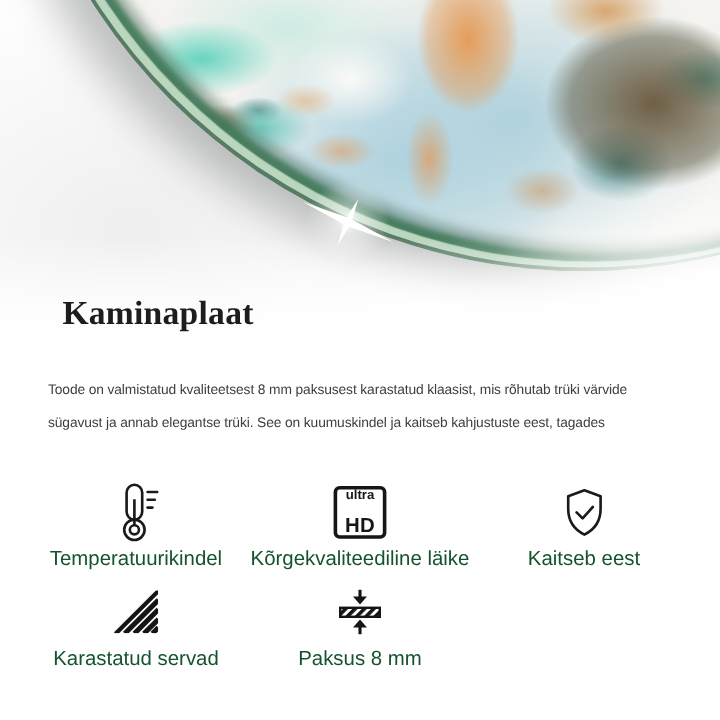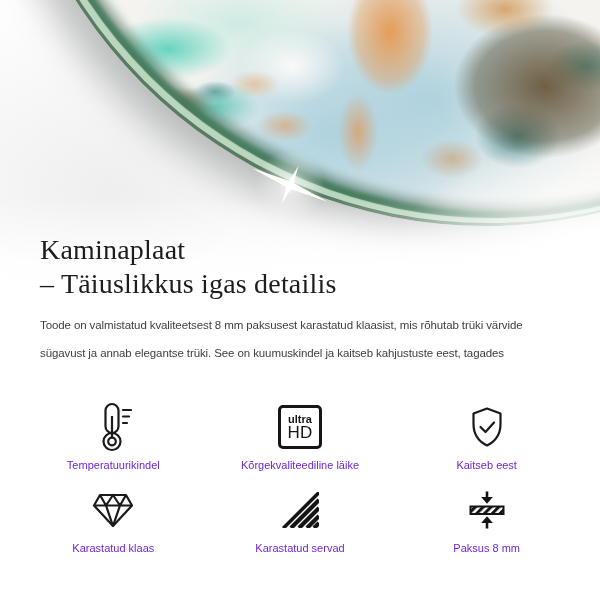--- a/index.html
+++ b/index.html
@@ -38,39 +38,39 @@
       inset 12px -14px 4px rgba(66,122,90,0.90),
       inset 17px -20px 10px rgba(28,72,48,0.40);}
   .sparkle{position:absolute;left:245px;top:140px;width:90px;height:90px;
         background:radial-gradient(circle, rgba(255,255,255,0.95) 0%, rgba(255,255,255,0.50) 16%, rgba(255,255,255,0) 55%);}
   .sparkle svg{display:block;transform:rotate(24deg);}
   .hero-fade{position:absolute;inset:0;background:
       radial-gradient(340px 240px at 615px 305px, #fff 30%, rgba(255,255,255,0) 72%),
       linear-gradient(to bottom, rgba(255,255,255,0) 66%, rgba(255,255,255,0.90) 88%, #fff 97%);}
 
   
-  .title{position:absolute;left:40px;top:233px;margin:0;z-index:3;
-        font-family:"Liberation Serif","DejaVu Serif",serif;font-weight:400;
+  .title{position:absolute;left:40px;top:233px;margin:12px;z-index:3;
+        font-family:"Liberation Serif","DejaVu Serif",serif;font-weight:700;
         font-size:28px;line-height:34px;color:#1d1d20;letter-spacing:0.2px;}
   .title span{display:block;white-space:nowrap;}
   .intro{position:absolute;left:40px;top:312px;margin:0;z-index:3;
         font-size:11.5px;line-height:27.5px;letter-spacing:-0.1px;color:#3e3e40;}
   .intro span{display:block;white-space:nowrap;}
 
   
   .features{position:absolute;left:20px;top:400px;width:560px;z-index:3;
         display:grid;grid-template-columns:repeat(3,1fr);row-gap:10px;}
   .feature{display:flex;flex-direction:column;align-items:center;}
   .icon-wrap{height:54px;display:flex;align-items:center;justify-content:center;}
   .icon-wrap svg{display:block;}
-  .feature-label{margin-top:4px;font-size:11px;line-height:15px;color:#6d28d9;text-align:center;}
+  .feature-label{margin-top:4px;font-size:17px;line-height:15px;color:#14532d;text-align:center;}
   .hd-badge{width:44px;height:44px;border:3px solid #161616;border-radius:5px;box-sizing:border-box;
-        display:flex;flex-direction:column;align-items:center;justify-content:center;color:#161616;}
+        display:flex;flex-direction:column;align-items:center;justify-content:space-between;color:#161616;}
   .hd-ultra{font-size:11px;font-weight:700;line-height:11px;}
-  .hd-hd{font-size:17px;font-weight:400;line-height:16px;letter-spacing:0.3px;}
+  .hd-hd{font-size:17px;font-weight:700;line-height:16px;letter-spacing:0.3px;}
   .ic{stroke:#1a1a1a;fill:none;stroke-width:2.2;}
 </style>
 </head>
 <body>
 
 <div class="page">
 
   <div class="hero">
     <div class="plate-shadow"></div>
     <div class="plate"></div>
@@ -81,21 +81,20 @@
           <polygon points="45,24 48,45 45,66 42,45"></polygon>
           <circle cx="45" cy="45" r="2.5"></circle>
         </g>
       </svg>
     </div>
     <div class="hero-fade"></div>
   </div>
 
   <h1 class="title">
     <span>Kaminaplaat</span>
-    <span>– Täiuslikkus igas detailis</span>
   </h1>
 
   <p class="intro">
     <span>Toode on valmistatud kvaliteetsest 8 mm paksusest karastatud klaasist, mis rõhutab trüki värvide</span>
     <span>sügavust ja annab elegantse trüki. See on kuumuskindel ja kaitseb kahjustuste eest, tagades</span>
   </p>
 
   <div class="features">
 
     <div class="feature">
@@ -126,29 +125,20 @@
     <div class="feature">
       <div class="icon-wrap">
         <svg width="40" height="44" viewBox="0 0 40 44">
           <path class="ic" stroke-width="2.4" stroke-linejoin="round" d="M20 3.5 L33.5 8.5 V19 C33.5 29.5 28 36.6 20 40.5 C12 36.6 6.5 29.5 6.5 19 V8.5 Z"></path>
           <path class="ic" stroke-width="2.4" stroke-linecap="round" stroke-linejoin="round" d="M13.5 22 L18.5 27 L27 17.5"></path>
         </svg>
       </div>
       <div class="feature-label">Kaitseb eest</div>
     </div>
 
-    <div class="feature">
-      <div class="icon-wrap">
-        <svg width="44" height="40" viewBox="0 0 44 40">
-          <path class="ic" stroke-width="2" stroke-linejoin="round" d="M9 5 H35 L41 15.5 L22 36 L3 15.5 Z"></path>
-          <path class="ic" stroke-width="2" stroke-linejoin="round" d="M3 15.5 H41 M9 5 L15 15.5 L22 5 L29 15.5 L35 5 M15 15.5 L22 36 M29 15.5 L22 36"></path>
-        </svg>
-      </div>
-      <div class="feature-label">Karastatud klaas</div>
-    </div>
 
     <div class="feature">
       <div class="icon-wrap">
         <svg width="38" height="36" viewBox="0 2 38 36">
           <clipPath id="cutTri">
               <polygon points="0,38 38,0 38,38"></polygon>
             </clipPath>
           <g clip-path="url(#cutTri)" stroke="#151515" stroke-width="4.2">
             <line x1="2" y1="38" x2="38" y2="2"></line>
             <line x1="10" y1="38" x2="38" y2="10"></line>

